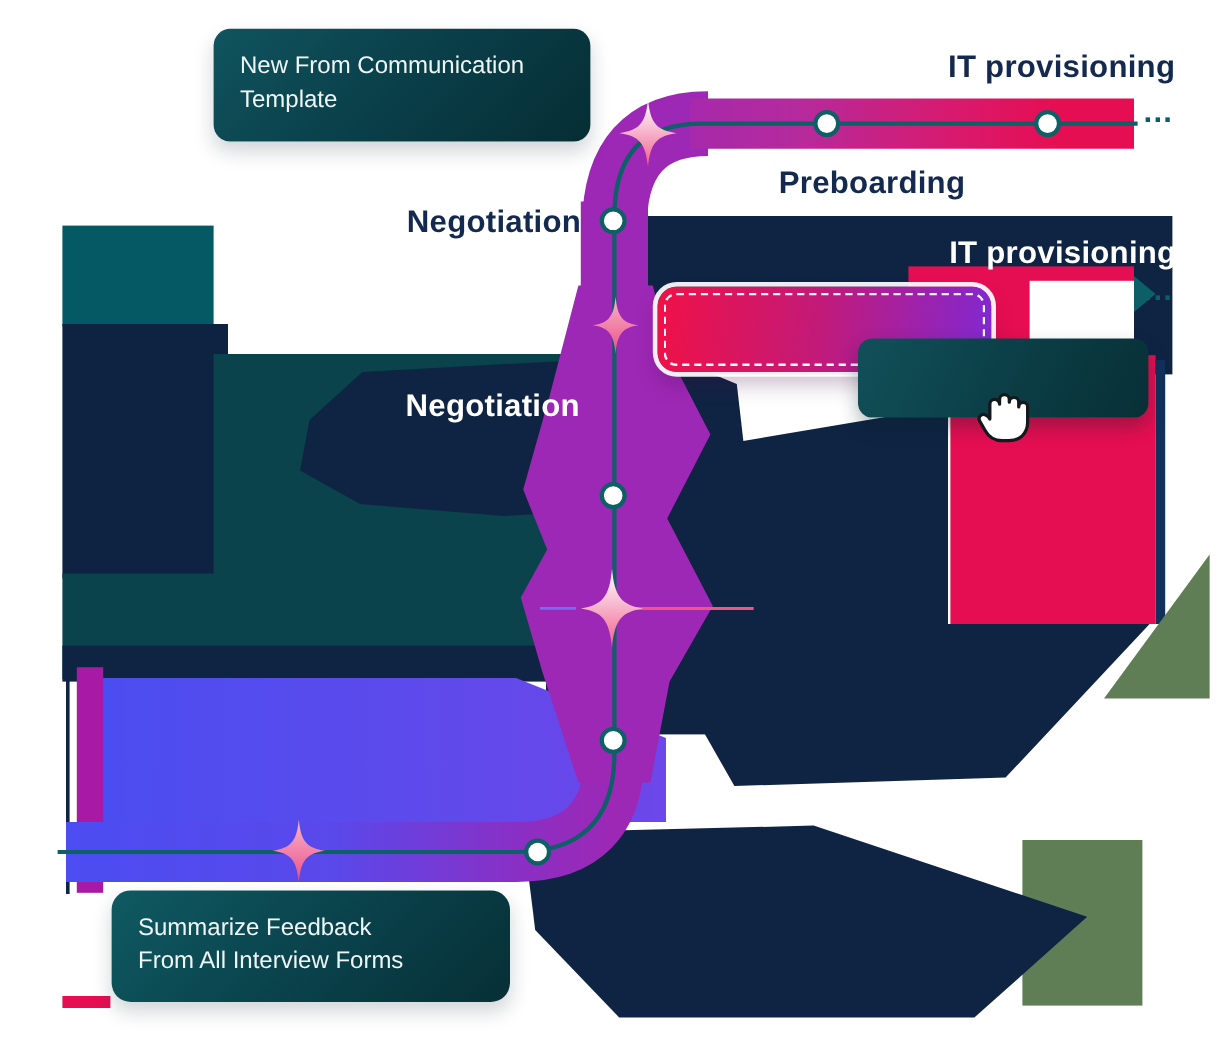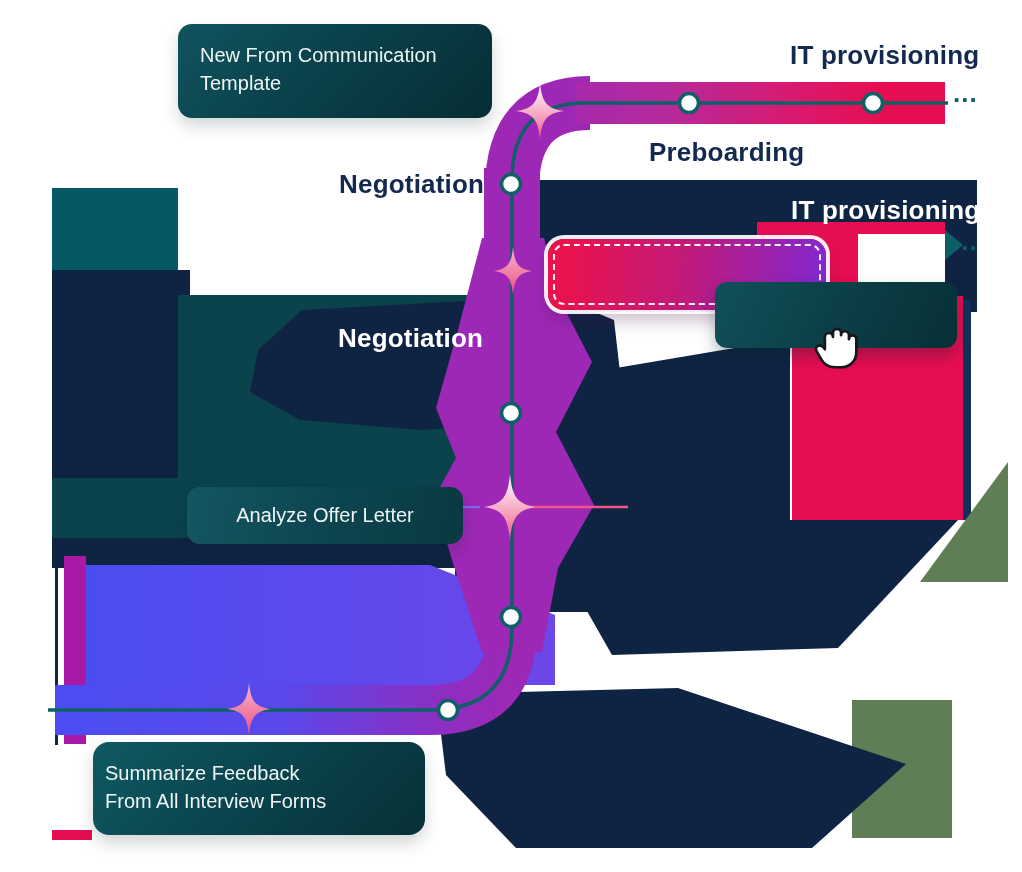--- a/index.html
+++ b/index.html
@@ -25,21 +25,21 @@
   .card.new-hire{
     left:178px;top:24px;width:314px;height:94px;padding:17px 16px 0 22px;
     background:linear-gradient(135deg,#10545e 0%,#0a414b 45%,#062d34 100%);
   }
   .card.analyze{
     left:187px;top:487px;width:276px;height:57px;border-radius:13px;
     display:flex;align-items:center;justify-content:center;
     background:linear-gradient(100deg,#145661 0%,#0c444e 55%,#093941 100%);
   }
   .card.summarize{
-    left:93px;top:742px;width:332px;height:93px;padding:17px 14px 0 12px;border-radius:16px;
+    left:93px;top:742px;width:332px;height:93px;padding:17px 14px 0 22px;border-radius:16px;
     background:linear-gradient(135deg,#0f5a62 0%,#0a434c 50%,#072f36 100%);
   }
   .chip-dashed{
     position:absolute;left:548px;top:239px;width:278px;height:71px;border-radius:16px;
     background:linear-gradient(95deg,#f01147 0%,#c21a78 48%,#8128d2 100%);
     box-shadow:0 0 0 4px rgba(255,255,255,.92), 0 10px 18px rgba(70,12,70,.28);
   }
   .chip-dashed::before{
     content:"";position:absolute;inset:5px;border:2.5px dashed rgba(255,255,255,.96);
     border-radius:11px;
@@ -144,21 +144,20 @@
   <div class="label" style="left:790px;top:40px;">IT provisioning</div>
   <div class="ellipsis" style="left:953px;top:80px;">...</div>
   <div class="label" style="left:649px;top:137px;">Preboarding</div>
   <div class="label" style="left:339px;top:169px;">Negotiation</div>
   <div class="label on-dark" style="left:791px;top:195px;">IT provisioning</div>
   <div class="ellipsis" style="left:953px;top:228px;">...</div>
   <div class="label on-dark" style="left:338px;top:323px;">Negotiation</div>
 
   <div class="card new-hire">New From Communication
 Template</div>
-  <div class="card analyze">Analyze Offer Letter</div>
   <div class="card summarize">Summarize Feedback
 From All Interview Forms</div>
 
   <div class="chip-dashed"></div>
   <div class="chip-teal"></div>
 
   <svg class="cursor" width="50" height="54" viewBox="0 0 44 48">
     <path fill="#ffffff" stroke="#15181d" stroke-width="2.4" stroke-linejoin="round" d="M13 24 L13 15 A3.6 3.6 0 0 1 20.2 15 L20.2 11.5 A3.6 3.6 0 0 1 27.4 11.5
          L27.4 13.5 A3.5 3.5 0 0 1 34.4 13.5 L34.4 17 A3.3 3.3 0 0 1 41 17
          L41 28 C41 37 35 42 27 42 L22 42 C16 42 12 39 9.5 34.5 L5.5 27.5

